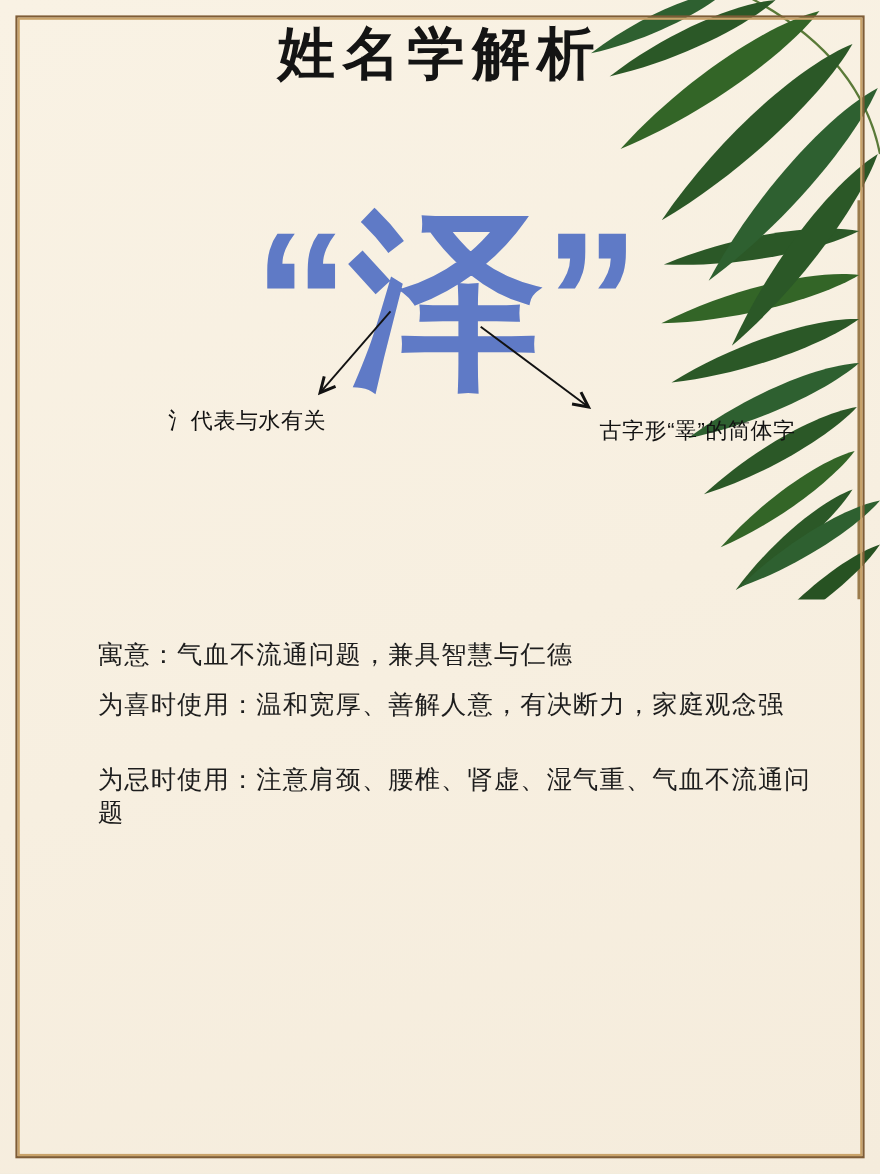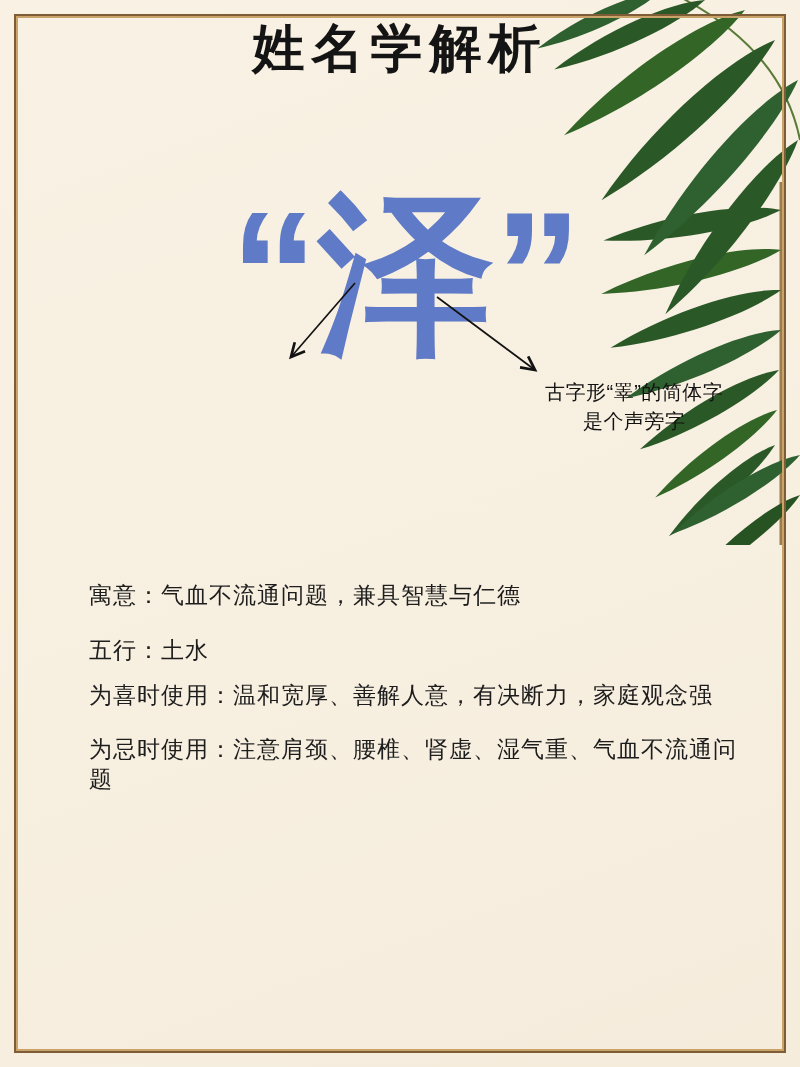--- a/index.html
+++ b/index.html
@@ -22,21 +22,21 @@
     transform:translateX(6px);
   }
   .note{position:absolute;color:#121212;font-size:20px;line-height:1.45;letter-spacing:0.5px;}
   .note-left{left:153px;top:369px;}
   .note-right{left:545px;top:378px;text-align:center;}
   .details{position:absolute;left:89px;top:548px;width:660px;color:#1d1d1d;}
   .details p{margin:0;font-size:23px;line-height:30px;letter-spacing:1px;}
   .details p.d2{margin-top:32px;}
   .details p.d3{margin-top:25px;}
   .details p.d4{margin-top:15px;}
-  .details p.d5{margin-top:24px;}
+  .details p.d5{margin-top:38px;}
   .overlay-svg{position:absolute;top:0;left:0;pointer-events:none;}
   .palm{position:absolute;top:0;right:0;pointer-events:none;}
 </style>
 </head>
 <body>
 
 <div class="poster">
 
   <svg class="palm" width="320" height="545" viewBox="0 0 320 545" aria-hidden="true">
     <defs>
@@ -79,25 +79,24 @@
   <svg class="overlay-svg" width="800" height="1067" viewBox="0 0 800 1067" aria-hidden="true">
     <defs>
       <marker id="ah" markerWidth="14" markerHeight="14" refX="9" refY="5" orient="auto">
         <path d="M1,1 L9,5 L1,9" fill="none" stroke="#121212" stroke-width="1.6"></path>
       </marker>
     </defs>
     <line x1="355" y1="283" x2="291" y2="357" stroke="#121212" stroke-width="1.7" marker-end="url(#ah)"></line>
     <line x1="437" y1="297" x2="535" y2="370" stroke="#121212" stroke-width="1.7" marker-end="url(#ah)"></line>
   </svg>
 
+  <div class="note note-left">氵代表与水有关</div>
   <div class="note note-right">
     <div>古字形“睪”的简体字</div>
-    <div>是个声旁字</div>
   </div>
 
   <div class="details">
     <p class="d2">寓意：气血不流通问题，兼具智慧与仁德</p>
-    <p class="d3">五行：土水</p>
     <p class="d4">为喜时使用：温和宽厚、善解人意，有决断力，家庭观念强</p>
     <p class="d5">为忌时使用：注意肩颈、腰椎、肾虚、湿气重、气血不流通问题</p>
   </div>
 
 </div>
 
 </body></html>

